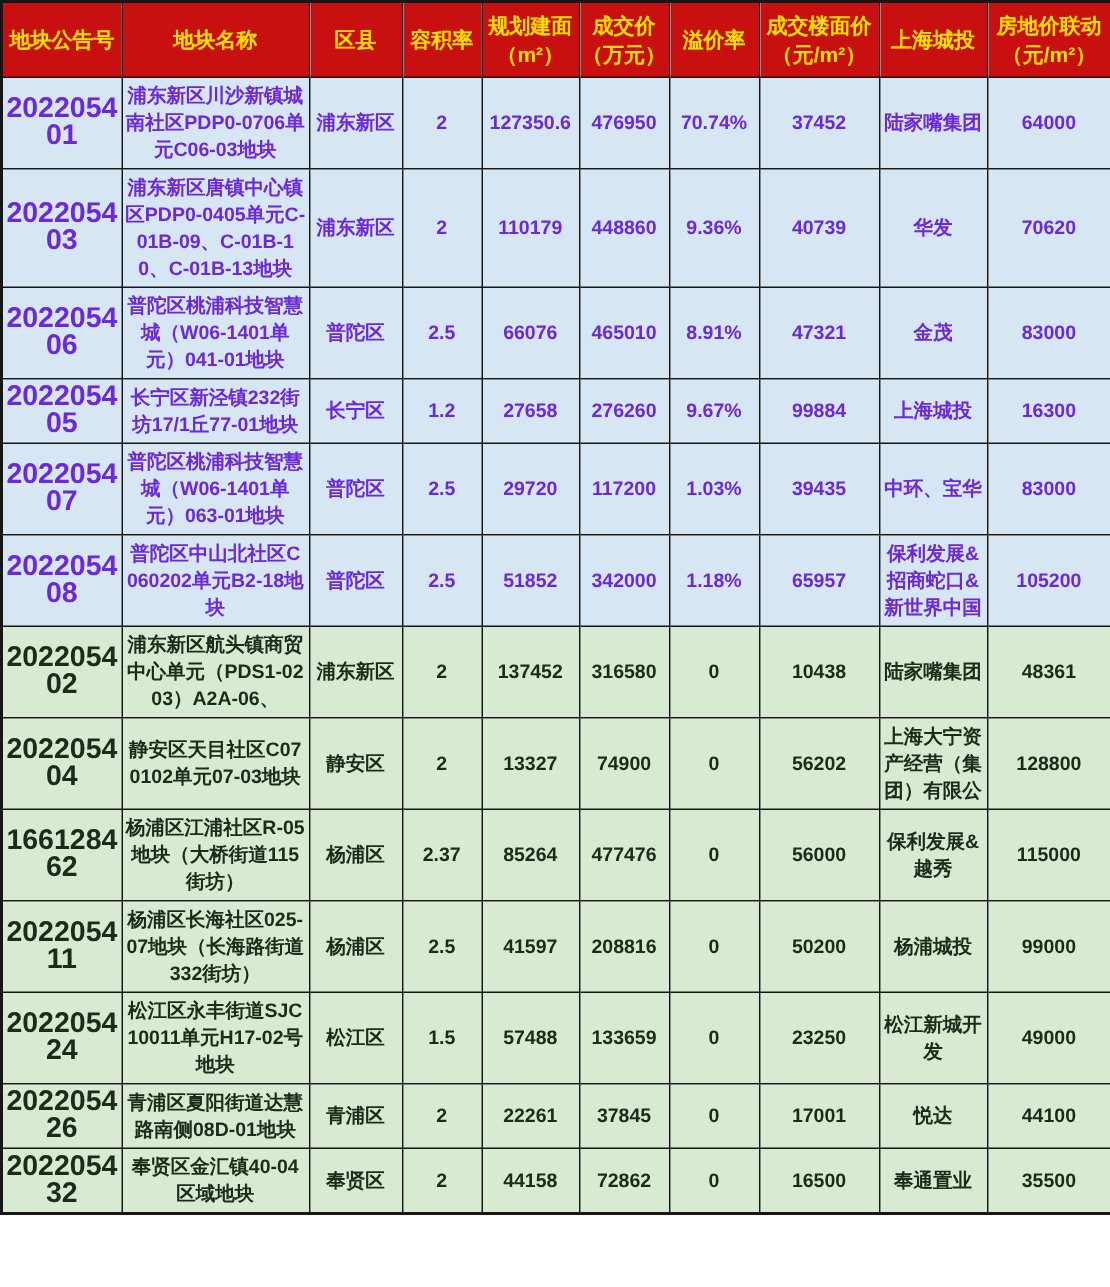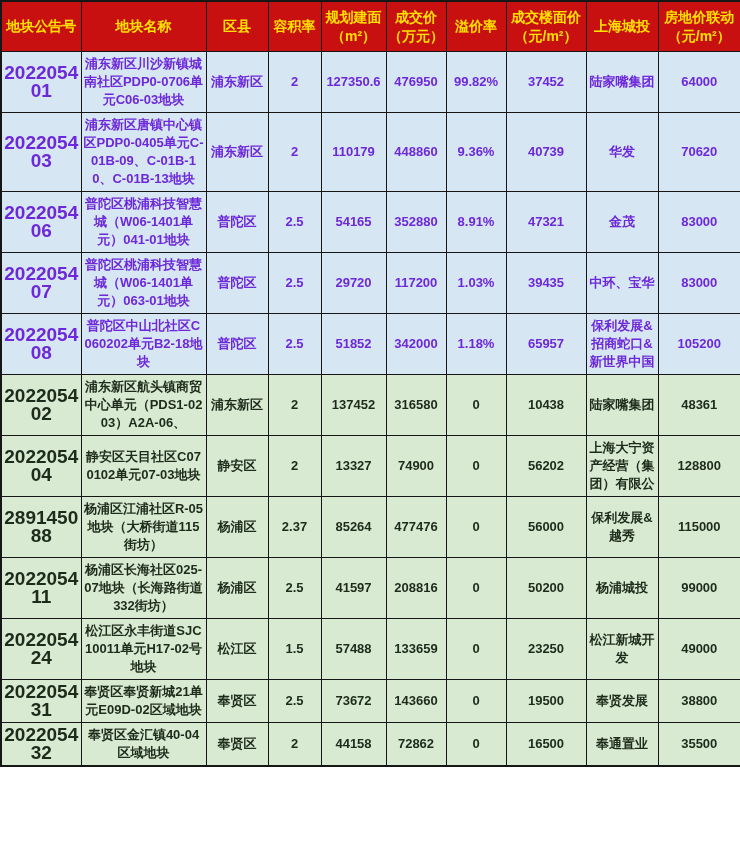--- a/index.html
+++ b/index.html
@@ -50,21 +50,21 @@
         </tr>
     </thead>
     <tbody>
         <tr class="theme-blue">
           <td class="cell-id">202205401</td>
           <td class="cell-name">浦东新区川沙新镇城南社区PDP0-0706单元C06-03地块</td>
           <td class="cell-district">浦东新区</td>
           <td class="cell-far">2</td>
           <td class="cell-area">127350.6</td>
           <td class="cell-price">476950</td>
-          <td class="cell-premium">99.82%</td>
+          <td class="cell-premium">70.74%</td>
           <td class="cell-floor_price">37452</td>
           <td class="cell-company">陆家嘴集团</td>
           <td class="cell-linkage">64000</td>
         </tr>
         <tr class="theme-blue">
           <td class="cell-id">202205403</td>
           <td class="cell-name">浦东新区唐镇中心镇区PDP0-0405单元C-01B-09、C-01B-10、C-01B-13地块</td>
           <td class="cell-district">浦东新区</td>
           <td class="cell-far">2</td>
           <td class="cell-area">110179</td>
@@ -72,26 +72,38 @@
           <td class="cell-premium">9.36%</td>
           <td class="cell-floor_price">40739</td>
           <td class="cell-company">华发</td>
           <td class="cell-linkage">70620</td>
         </tr>
         <tr class="theme-blue">
           <td class="cell-id">202205406</td>
           <td class="cell-name">普陀区桃浦科技智慧城（W06-1401单元）041-01地块</td>
           <td class="cell-district">普陀区</td>
           <td class="cell-far">2.5</td>
-          <td class="cell-area">54165</td>
-          <td class="cell-price">352880</td>
+          <td class="cell-area">66076</td>
+          <td class="cell-price">465010</td>
           <td class="cell-premium">8.91%</td>
           <td class="cell-floor_price">47321</td>
           <td class="cell-company">金茂</td>
           <td class="cell-linkage">83000</td>
+        </tr>
+        <tr class="theme-blue">
+          <td class="cell-id">202205405</td>
+          <td class="cell-name">长宁区新泾镇232街坊17/1丘77-01地块</td>
+          <td class="cell-district">长宁区</td>
+          <td class="cell-far">1.2</td>
+          <td class="cell-area">27658</td>
+          <td class="cell-price">276260</td>
+          <td class="cell-premium">9.67%</td>
+          <td class="cell-floor_price">99884</td>
+          <td class="cell-company">上海城投</td>
+          <td class="cell-linkage">16300</td>
         </tr>
         <tr class="theme-blue">
           <td class="cell-id">202205407</td>
           <td class="cell-name">普陀区桃浦科技智慧城（W06-1401单元）063-01地块</td>
           <td class="cell-district">普陀区</td>
           <td class="cell-far">2.5</td>
           <td class="cell-area">29720</td>
           <td class="cell-price">117200</td>
           <td class="cell-premium">1.03%</td>
           <td class="cell-floor_price">39435</td>
@@ -128,21 +140,21 @@
           <td class="cell-district">静安区</td>
           <td class="cell-far">2</td>
           <td class="cell-area">13327</td>
           <td class="cell-price">74900</td>
           <td class="cell-premium">0</td>
           <td class="cell-floor_price">56202</td>
           <td class="cell-company">上海大宁资产经营（集团）有限公</td>
           <td class="cell-linkage">128800</td>
         </tr>
         <tr class="theme-green">
-          <td class="cell-id">289145088</td>
+          <td class="cell-id">166128462</td>
           <td class="cell-name">杨浦区江浦社区R-05地块（大桥街道115街坊）</td>
           <td class="cell-district">杨浦区</td>
           <td class="cell-far">2.37</td>
           <td class="cell-area">85264</td>
           <td class="cell-price">477476</td>
           <td class="cell-premium">0</td>
           <td class="cell-floor_price">56000</td>
           <td class="cell-company">保利发展&amp;越秀</td>
           <td class="cell-linkage">115000</td>
         </tr>
@@ -164,30 +176,30 @@
           <td class="cell-district">松江区</td>
           <td class="cell-far">1.5</td>
           <td class="cell-area">57488</td>
           <td class="cell-price">133659</td>
           <td class="cell-premium">0</td>
           <td class="cell-floor_price">23250</td>
           <td class="cell-company">松江新城开发</td>
           <td class="cell-linkage">49000</td>
         </tr>
         <tr class="theme-green">
-          <td class="cell-id">202205431</td>
-          <td class="cell-name">奉贤区奉贤新城21单元E09D-02区域地块</td>
-          <td class="cell-district">奉贤区</td>
-          <td class="cell-far">2.5</td>
-          <td class="cell-area">73672</td>
-          <td class="cell-price">143660</td>
-          <td class="cell-premium">0</td>
-          <td class="cell-floor_price">19500</td>
-          <td class="cell-company">奉贤发展</td>
-          <td class="cell-linkage">38800</td>
+          <td class="cell-id">202205426</td>
+          <td class="cell-name">青浦区夏阳街道达慧路南侧08D-01地块</td>
+          <td class="cell-district">青浦区</td>
+          <td class="cell-far">2</td>
+          <td class="cell-area">22261</td>
+          <td class="cell-price">37845</td>
+          <td class="cell-premium">0</td>
+          <td class="cell-floor_price">17001</td>
+          <td class="cell-company">悦达</td>
+          <td class="cell-linkage">44100</td>
         </tr>
         <tr class="theme-green">
           <td class="cell-id">202205432</td>
           <td class="cell-name">奉贤区金汇镇40-04区域地块</td>
           <td class="cell-district">奉贤区</td>
           <td class="cell-far">2</td>
           <td class="cell-area">44158</td>
           <td class="cell-price">72862</td>
           <td class="cell-premium">0</td>
           <td class="cell-floor_price">16500</td>

